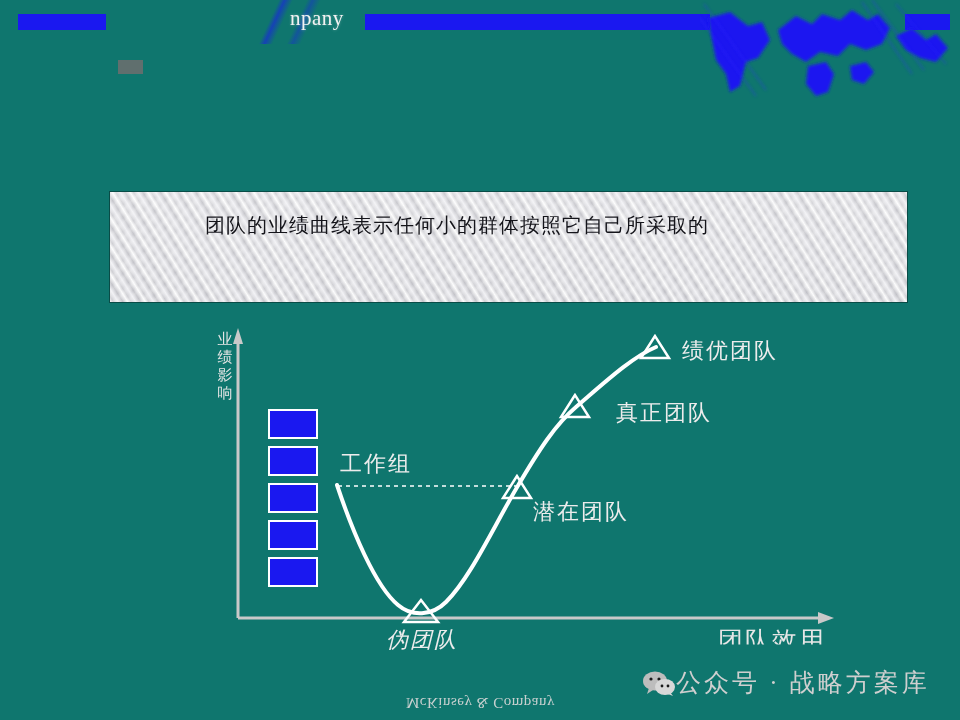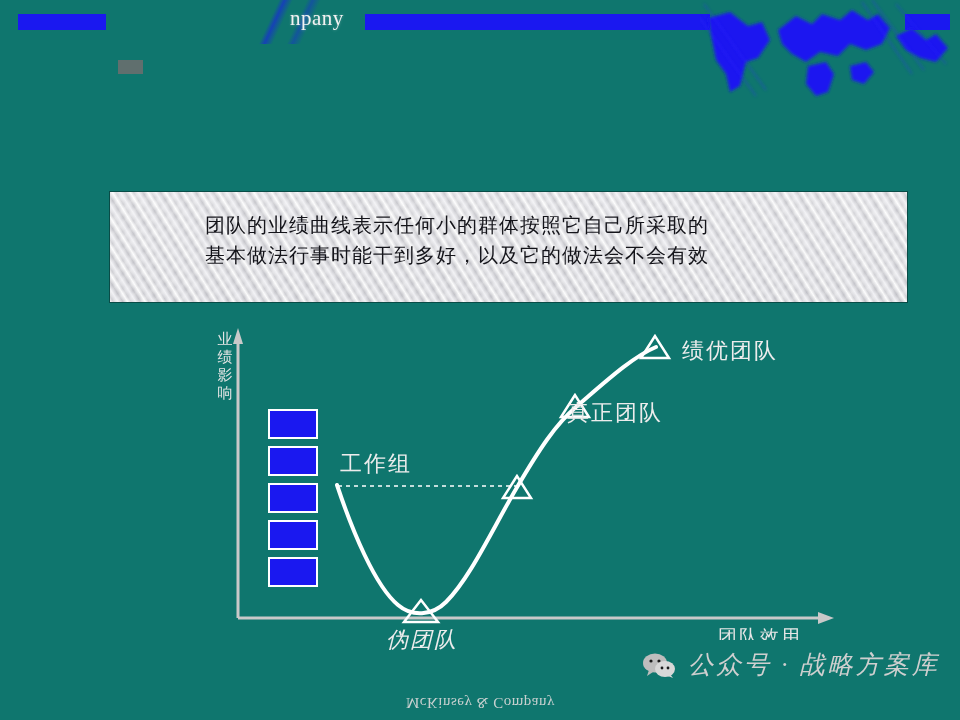--- a/index.html
+++ b/index.html
@@ -135,21 +135,21 @@
     color: #e6e6e6;
     text-align: center;
   }
   .ylabel span { display: block; }
 
   .xlabel {
     position: absolute;
     left: 718px;
     top: 624px;
     font-family: "Liberation Serif", "DejaVu Serif", serif;
-    font-size: 19px;
+    font-size: 25px;
     color: #e6e6e6;
     letter-spacing: 2px;
     white-space: nowrap;
     
     clip-path: inset(0 0 38% 0);
     text-align: center;
   }
 
   
   .blue-stack {
@@ -172,45 +172,43 @@
     position: absolute;
     font-family: "Liberation Serif", "DejaVu Serif", serif;
     font-size: 22px;
     color: #ececec;
     letter-spacing: 2px;
     white-space: nowrap;
   }
   .lbl-work      { left: 340px; top: 449px; }
   .lbl-pseudo    { left: 386px; top: 625px; font-style: italic; }
   .lbl-potential { left: 533px; top: 497px; }
-  .lbl-real      { left: 567px; top: 398px; }
+  .lbl-real      { left: 616px; top: 398px; }
   .lbl-high      { left: 682px; top: 336px; text-align: center; }
 
   
   .mck-footer {
     position: absolute;
     left: 406px;
     top: 694px;
     font-family: "Liberation Serif", "DejaVu Serif", serif;
     font-size: 15px;
     color: #d8d8d8;
     letter-spacing: .5px;
     white-space: nowrap;
     transform: scaleY(-1);
     opacity: .92;
   }
 
   .wm {
     position: absolute;
     left: 642px;
-    top: 648px;
+    top: 666px;
     display: flex;
     align-items: center;
-    gap: 12px;
-    font-style: italic;
   }
   .wm-text {
     font-family: "Liberation Serif", "DejaVu Serif", serif;
     font-size: 25px;
     color: #cfcfcf;
     letter-spacing: 3px;
     white-space: nowrap;
   }
   .wm-icon { width: 34px; height: 26px; }
 </style>
@@ -247,21 +245,20 @@
       <line x1="172" y1="0" x2="224" y2="70"></line>
       <line x1="196" y1="4" x2="246" y2="64"></line>
     </g>
   </svg>
 
   <div class="title-firstchar-box"></div>
 
   <div class="caption-box">
     <div class="caption-text">
       <span class="caption-line">团队的业绩曲线表示任何小的群体按照它自己所采取的</span>
-      <span class="caption-line">基本做法行事时能干到多好，以及它的做法会不会有效</span>
     </div>
   </div>
 
   <div class="chart-area">
 
     <svg class="chart-svg" width="960" height="720">
 
       <line x1="238" y1="618" x2="238" y2="338" stroke="#c9c9c9" stroke-width="3"></line>
       <polygon points="238,328 233,344 243,344" fill="#c9c9c9"></polygon>
 
@@ -295,20 +292,21 @@
     <div class="blue-stack">
       <div class="blue-box"></div>
       <div class="blue-box"></div>
       <div class="blue-box"></div>
       <div class="blue-box"></div>
       <div class="blue-box"></div>
     </div>
 
     <div class="pt-label lbl-work">工作组</div>
     <div class="pt-label lbl-pseudo">伪团队</div>
+    <div class="pt-label lbl-potential">潜在团队</div>
     <div class="pt-label lbl-real">真正团队</div>
     <div class="pt-label lbl-high">绩优团队</div>
   </div>
 
   <div class="mck-footer">McKinsey &amp; Company</div>
 
   <div class="wm">
     <svg class="wm-icon" viewBox="0 0 34 26">
       <ellipse cx="13" cy="11" rx="12" ry="9.5" fill="#bdbdbd"></ellipse>
       <polygon points="7,18 5,24 11,20" fill="#bdbdbd"></polygon>

